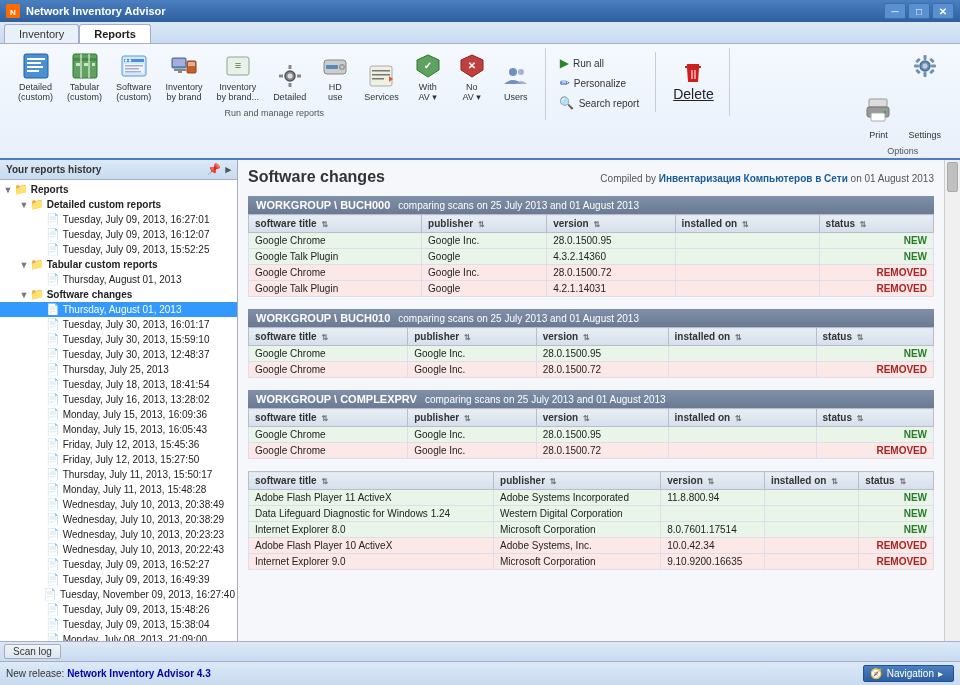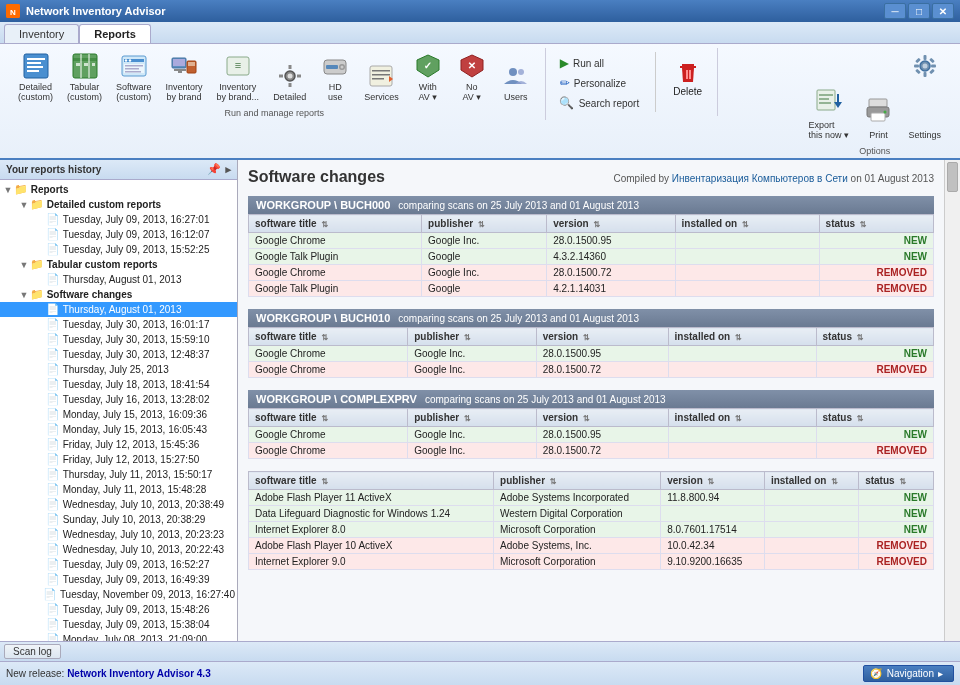--- a/index.html
+++ b/index.html
@@ -161,21 +161,21 @@
 
     
     #report-header {
       margin-bottom: 10px;
       display: flex;
       justify-content: space-between;
       align-items: baseline;
     }
     #report-title { font-size: 16px; font-weight: bold; color: #333; }
     #report-compiled { font-size: 10px; color: #555; }
-    #report-compiled strong { color: #1a5c9a; font-weight: normal; }
+    #report-compiled strong { color: #1a5c9a; font-weight: bold; }
 
     
     .workgroup-section { margin-bottom: 12px; }
     .workgroup-header {
       background: linear-gradient(to bottom, #8090a8, #6a7a92);
       color: white;
       padding: 3px 8px;
       font-size: 11px;
       font-weight: bold;
       display: flex;
@@ -482,41 +482,28 @@
           <div style="border-left:1px solid #ccc; height:60px; margin:0 4px;"></div>
           <div style="display:flex; flex-direction:column; align-items:center; justify-content:center; padding-top:2px; gap:2px;">
             <div style="display:flex; flex-direction:column; align-items:center; padding:3px 6px; cursor:pointer; border:1px solid transparent; border-radius:3px;">
               <svg width="28" height="28" viewBox="0 0 28 28">
                 <rect x="8" y="6" width="12" height="2" fill="#cc2020"></rect>
                 <rect x="6" y="8" width="16" height="2" fill="#cc2020"></rect>
                 <path d="M8 10 L9 24 L19 24 L20 10 Z" fill="#cc2020"></path>
                 <rect x="12" y="12" width="2" height="9" fill="#ff9090"></rect>
                 <rect x="15" y="12" width="2" height="9" fill="#ff9090"></rect>
               </svg>
-              <span style="font-size:10px;">Delete</span>
+              <span style="font-size:14px;text-decoration:underline;">Delete</span>
             </div>
           </div>
         </div>
       </div>
 
       <div class="ribbon-section" style="margin-left:auto;">
         <div class="ribbon-buttons">
-          <div class="export-btn-large">
-            <div class="big-icon">
-              <svg width="28" height="28" viewBox="0 0 28 28">
-                  <rect x="3" y="4" width="18" height="20" rx="1" fill="#e8f0e8" stroke="#8aaa8a" stroke-width="1"></rect>
-                  <rect x="5" y="8" width="14" height="2" fill="#5a8a5a" opacity="0.6"></rect>
-                  <rect x="5" y="12" width="10" height="2" fill="#5a8a5a" opacity="0.6"></rect>
-                  <rect x="5" y="16" width="12" height="2" fill="#5a8a5a" opacity="0.6"></rect>
-                  <polygon points="20,16 28,16 24,22" fill="#2060a0"></polygon>
-                  <line x1="24" y1="8" x2="24" y2="16" stroke="#2060a0" stroke-width="2"></line>
-                </svg>
-            </div>
-            <span style="font-size:9px;">Export<br>this now ▾</span>
-          </div>
           <div class="export-btn-large">
             <div class="big-icon">
               <svg width="28" height="28" viewBox="0 0 28 28">
                   <rect x="5" y="3" width="18" height="8" rx="1" fill="#ddd" stroke="#999" stroke-width="1"></rect>
                   <rect x="3" y="11" width="22" height="10" rx="2" fill="#999" stroke="#777" stroke-width="1"></rect>
                   <rect x="7" y="17" width="14" height="8" rx="1" fill="white" stroke="#aaa" stroke-width="1"></rect>
                   <circle cx="21" cy="16" r="1.5" fill="#4a4"></circle>
                 </svg>
             </div>
             <span style="font-size:9px;">Print</span>
@@ -685,21 +672,21 @@
           <div class="tree-item">
             <span style="display:inline-block;width:32px;"></span>
             <span style="display:inline-block;width:12px;"></span>
             <span class="tree-icon doc-icon">📄</span>
             <span style="font-weight:normal">Wednesday, July 10, 2013, 20:38:49</span>
           </div>
           <div class="tree-item">
             <span style="display:inline-block;width:32px;"></span>
             <span style="display:inline-block;width:12px;"></span>
             <span class="tree-icon doc-icon">📄</span>
-            <span style="font-weight:normal">Sunday, July 10, 2013, 20:38:29</span>
+            <span style="font-weight:normal">Wednesday, July 10, 2013, 20:38:29</span>
           </div>
           <div class="tree-item">
             <span style="display:inline-block;width:32px;"></span>
             <span style="display:inline-block;width:12px;"></span>
             <span class="tree-icon doc-icon">📄</span>
             <span style="font-weight:normal">Wednesday, July 10, 2013, 20:23:23</span>
           </div>
           <div class="tree-item">
             <span style="display:inline-block;width:32px;"></span>
             <span style="display:inline-block;width:12px;"></span>

